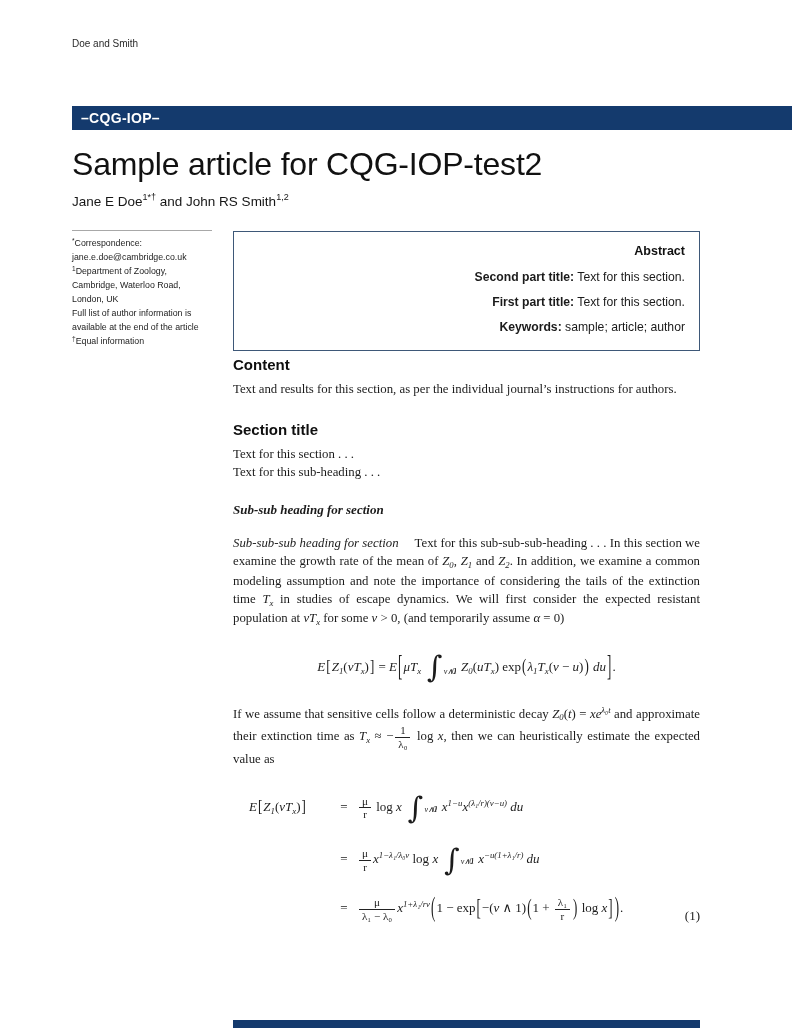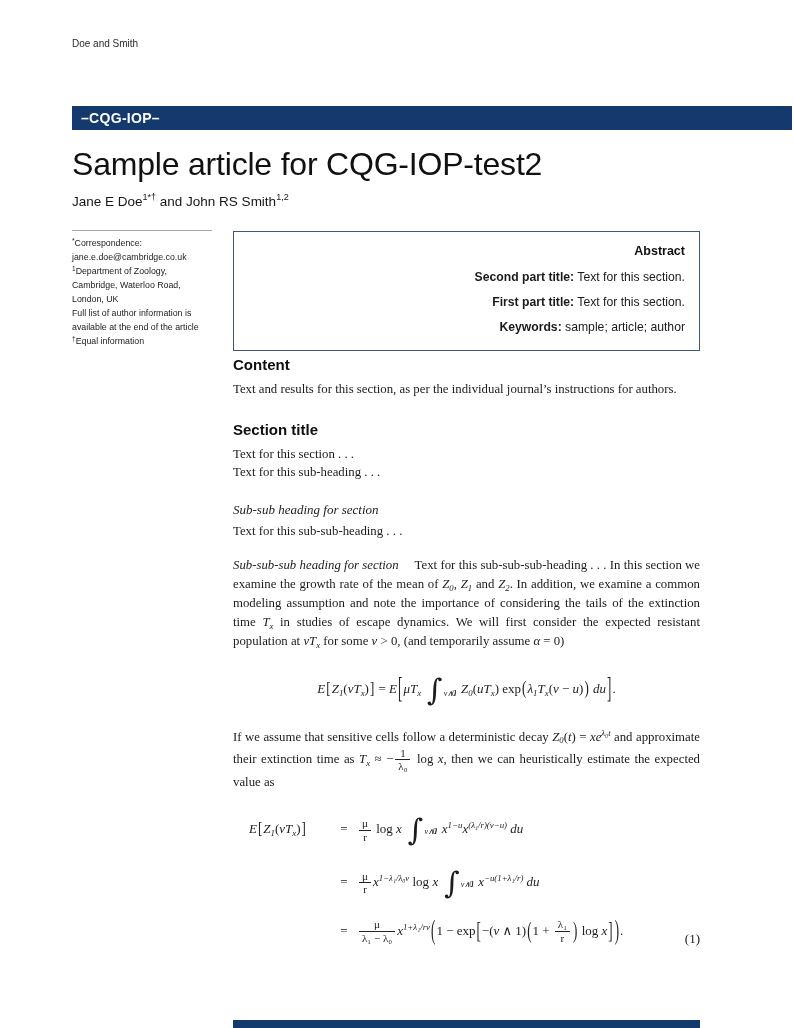--- a/index.html
+++ b/index.html
@@ -27,21 +27,21 @@
   .abstract h2{margin:0 0 12px;font-size:12.5px;font-weight:bold;color:#111;}
   .ab-item{margin:0 0 9px;font-size:12.2px;line-height:1.3;}
   .ab-item:last-child{margin-bottom:0;}
   .ab-item b{font-weight:bold;}
 
   .content{position:absolute;left:233px;top:356px;width:467px;
            font-family:"Liberation Serif",serif;font-size:12.8px;line-height:1.45;color:#1b1b1b;}
   h3.sec{font-family:"Liberation Sans",sans-serif;font-size:15px;font-weight:bold;margin:22px 0 6px;color:#0f0f0f;line-height:1.2;}
   h3.sec.first{margin-top:0;}
   h4.subsec{font-family:"Liberation Sans",sans-serif;font-size:13px;font-weight:normal;margin:20px 0 4px;line-height:1.25;}
-  h5.subsubsec{font-family:"Liberation Serif",serif;font-size:13px;font-style:italic;font-weight:normal;margin:20px 0 4px;line-height:1.25;}
+  h5.subsubsec{font-family:"Liberation Serif",serif;font-size:13px;font-style:italic;font-weight:bold;margin:20px 0 4px;line-height:1.25;}
   p.body{margin:0;text-align:justify;}
   p.para{margin:16px 0 0;text-align:justify;}
   .runin{font-style:italic;margin-right:16px;}
 
   
   .mt{font-family:"Liberation Serif",serif;}
   .mi{font-family:"Liberation Serif",serif;font-style:italic;}
   sub.ms{font-size:.68em;font-style:italic;vertical-align:-.3em;}
   sup.ms{font-size:.68em;font-style:italic;vertical-align:.55em;}
   .mfrac{display:inline-block;vertical-align:middle;text-align:center;font-size:.85em;line-height:1.15;margin:0 2px;font-family:"Liberation Serif",serif;}
@@ -100,21 +100,20 @@
   <main class="content">
     <h3 class="sec first">Content</h3>
     <p class="body">Text and results for this section, as per the individual journal’s instructions for authors.</p>
 
     <h3 class="sec">Section title</h3>
     <p class="body">Text for this section . . .</p>
 
     <p class="body">Text for this sub-heading . . .</p>
 
     <h5 class="subsubsec">Sub-sub heading for section</h5>
-    <p class="body">Text for this sub-sub-heading . . .</p>
 
     <p class="para"><span class="runin">Sub-sub-sub heading for section</span><span><span class="mt">Text for this sub-sub-sub-heading . . . In this section we examine the growth rate of the mean of </span><span class="mi">Z</span><sub class="ms">0</sub><span class="mt">, </span><span class="mi">Z</span><sub class="ms">1</sub><span class="mt"> and </span><span class="mi">Z</span><sub class="ms">2</sub><span class="mt">. In addition, we examine a common modeling assumption and note the importance of considering the tails of the extinction time </span><span class="mi">T</span><sub class="ms">x</sub><span class="mt"> in studies of escape dynamics. We will first consider the expected resistant population at </span><span class="mi">vT</span><sub class="ms">x</sub><span class="mt"> for some </span><span class="mi">v</span><span class="mt"> &gt; 0, (and temporarily assume </span><span class="mi">α</span><span class="mt"> = 0)</span></span></p>
 
     <div class="equation"><span class="mi">E</span><span class="mbig" style="transform: scaleY(1.25);">[</span><span class="mi">Z</span><sub class="ms">1</sub><span class="mt">(</span><span class="mi">vT</span><sub class="ms">x</sub><span class="mt">)</span><span class="mbig" style="transform: scaleY(1.25);">]</span><span class="mt"> = </span><span class="mi">E</span><span class="mbig" style="transform: scaleY(2.2);">[</span><span class="mi">μT</span><sub class="ms">x</sub><span class="mint">
           <span class="mis">∫</span>
           <span class="mlims">
             <span class="mhi">v∧1</span>
             <span class="mlo">0</span>
           </span>
         </span><span class="mi">Z</span><sub class="ms">0</sub><span class="mt">(</span><span class="mi">uT</span><sub class="ms">x</sub><span class="mt">) exp</span><span class="mbig" style="transform: scaleY(1.45);">(</span><span class="mi">λ</span><sub class="ms">1</sub><span class="mi">T</span><sub class="ms">x</sub><span class="mt">(</span><span class="mi">v</span><span class="mt"> − </span><span class="mi">u</span><span class="mt">)</span><span class="mbig" style="transform: scaleY(1.45);">)</span><span class="mi"> du</span><span class="mbig" style="transform: scaleY(2.2);">]</span><span class="mt">.</span></div>

